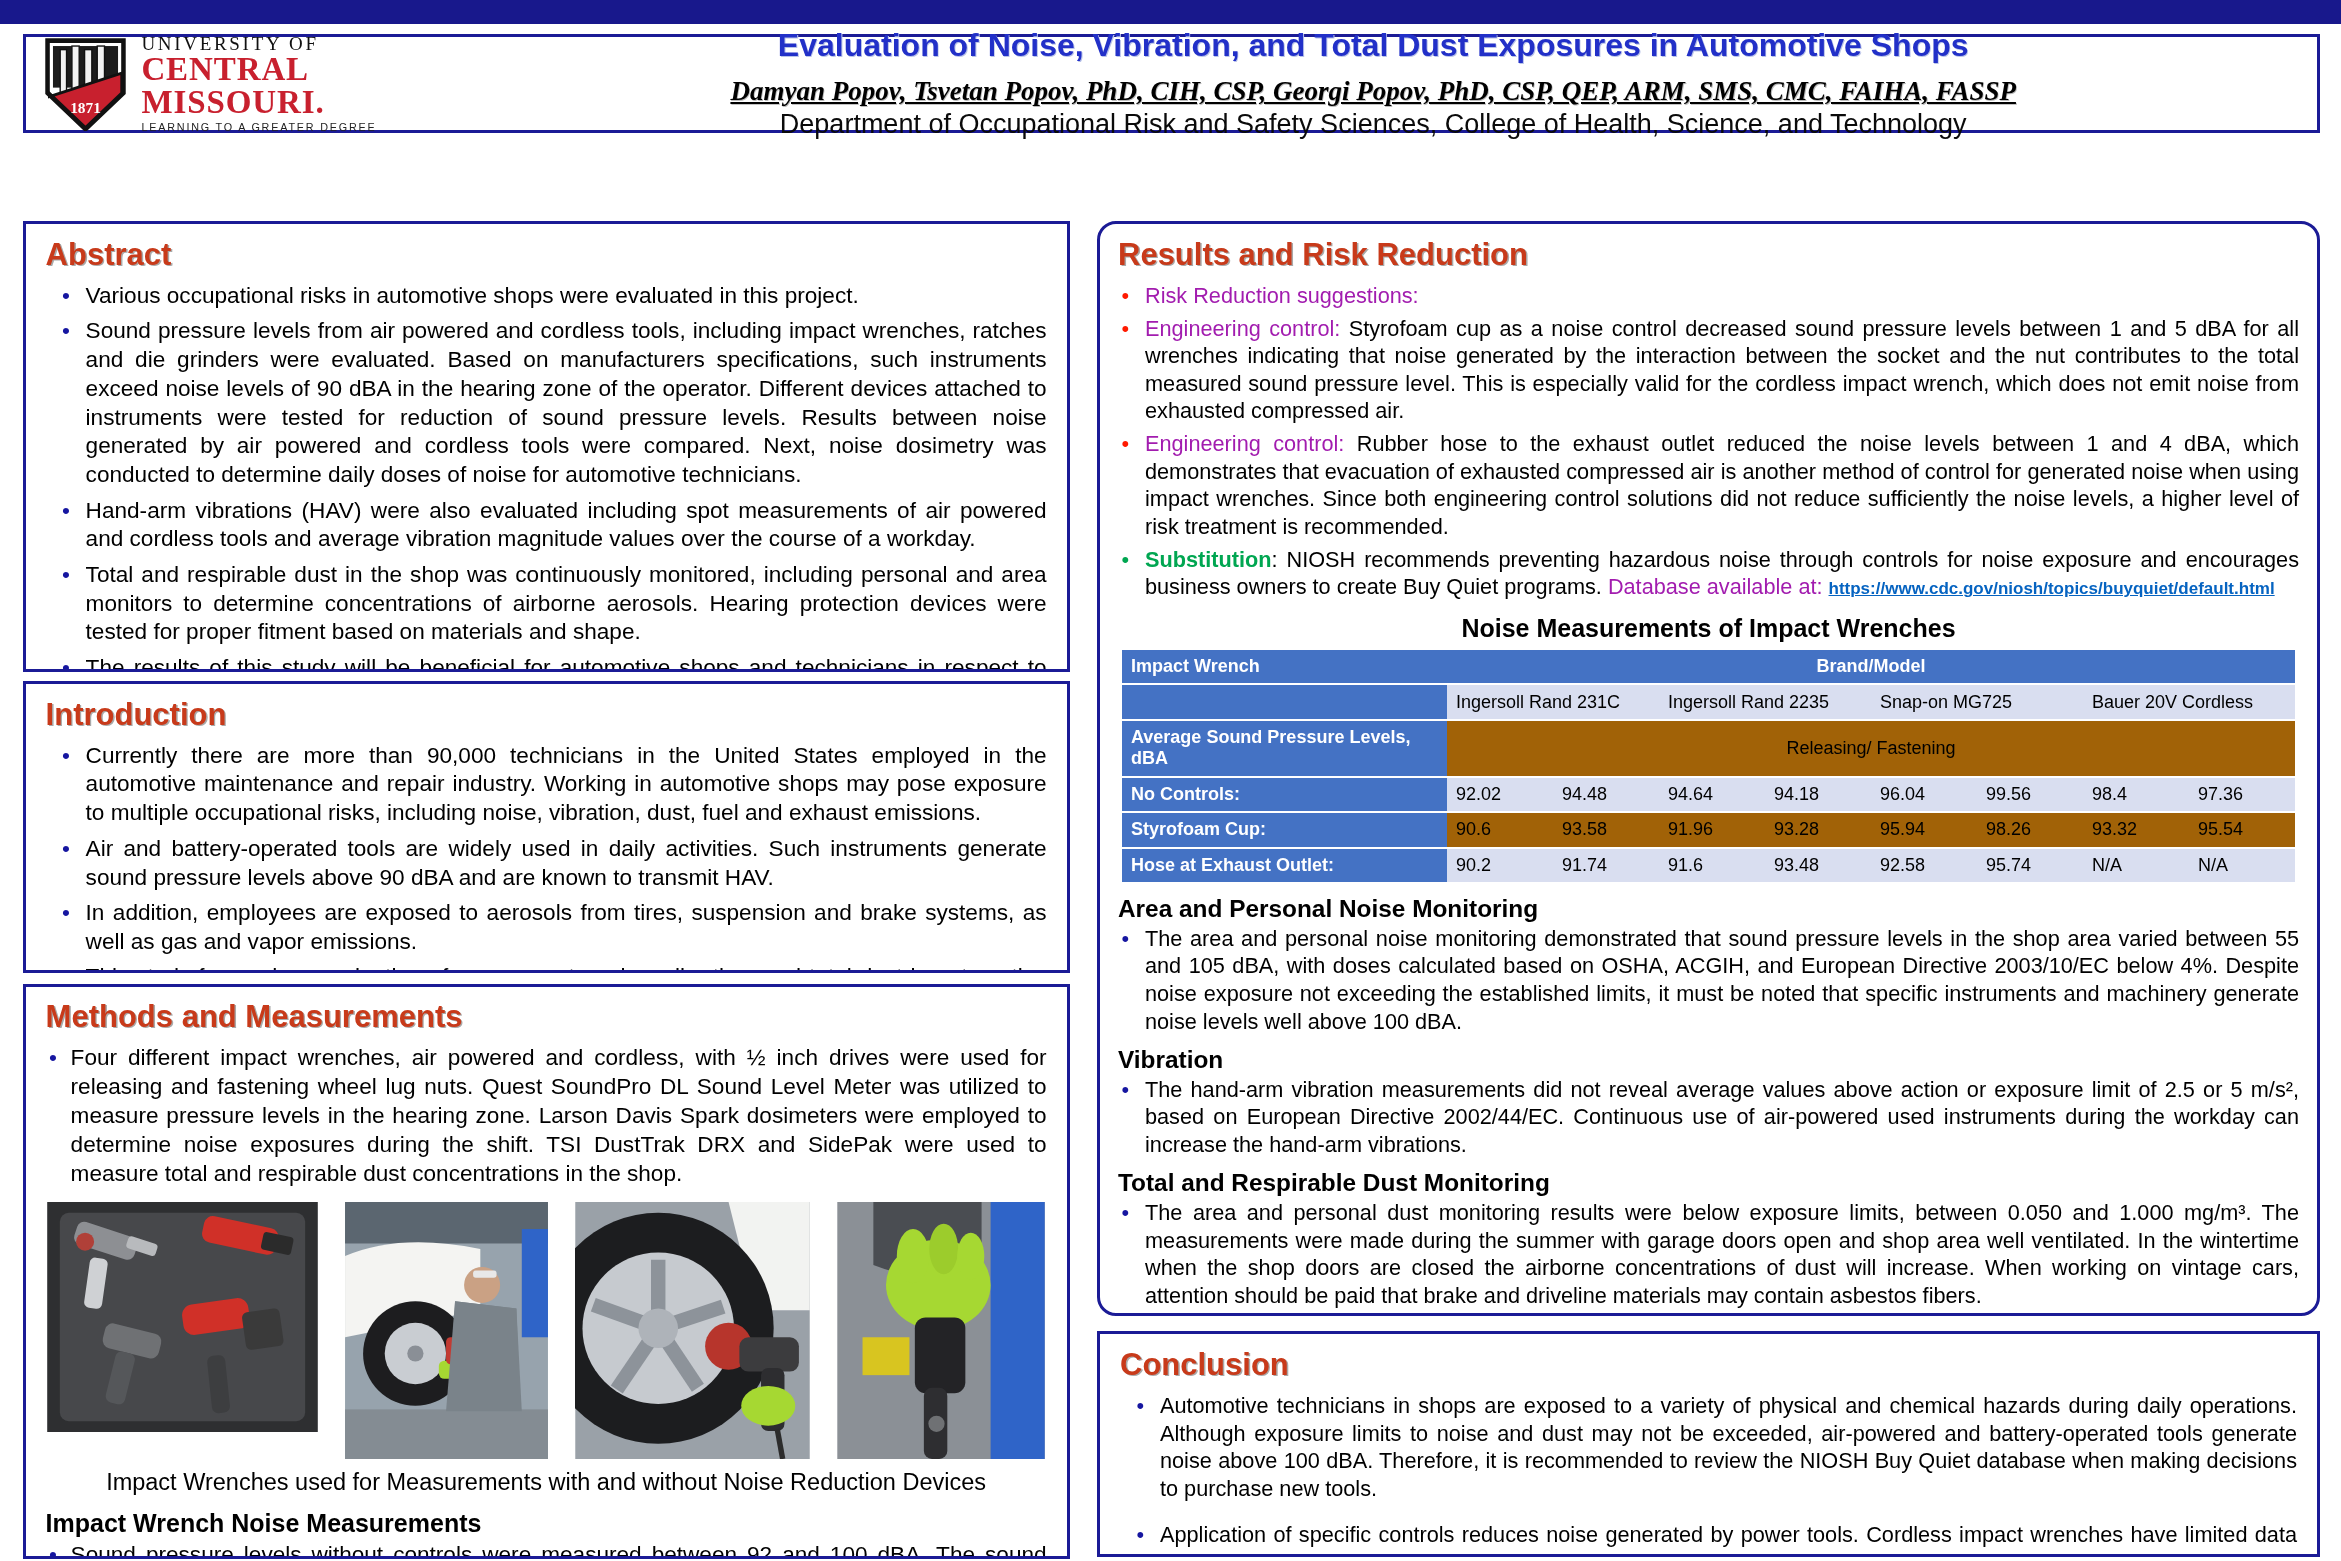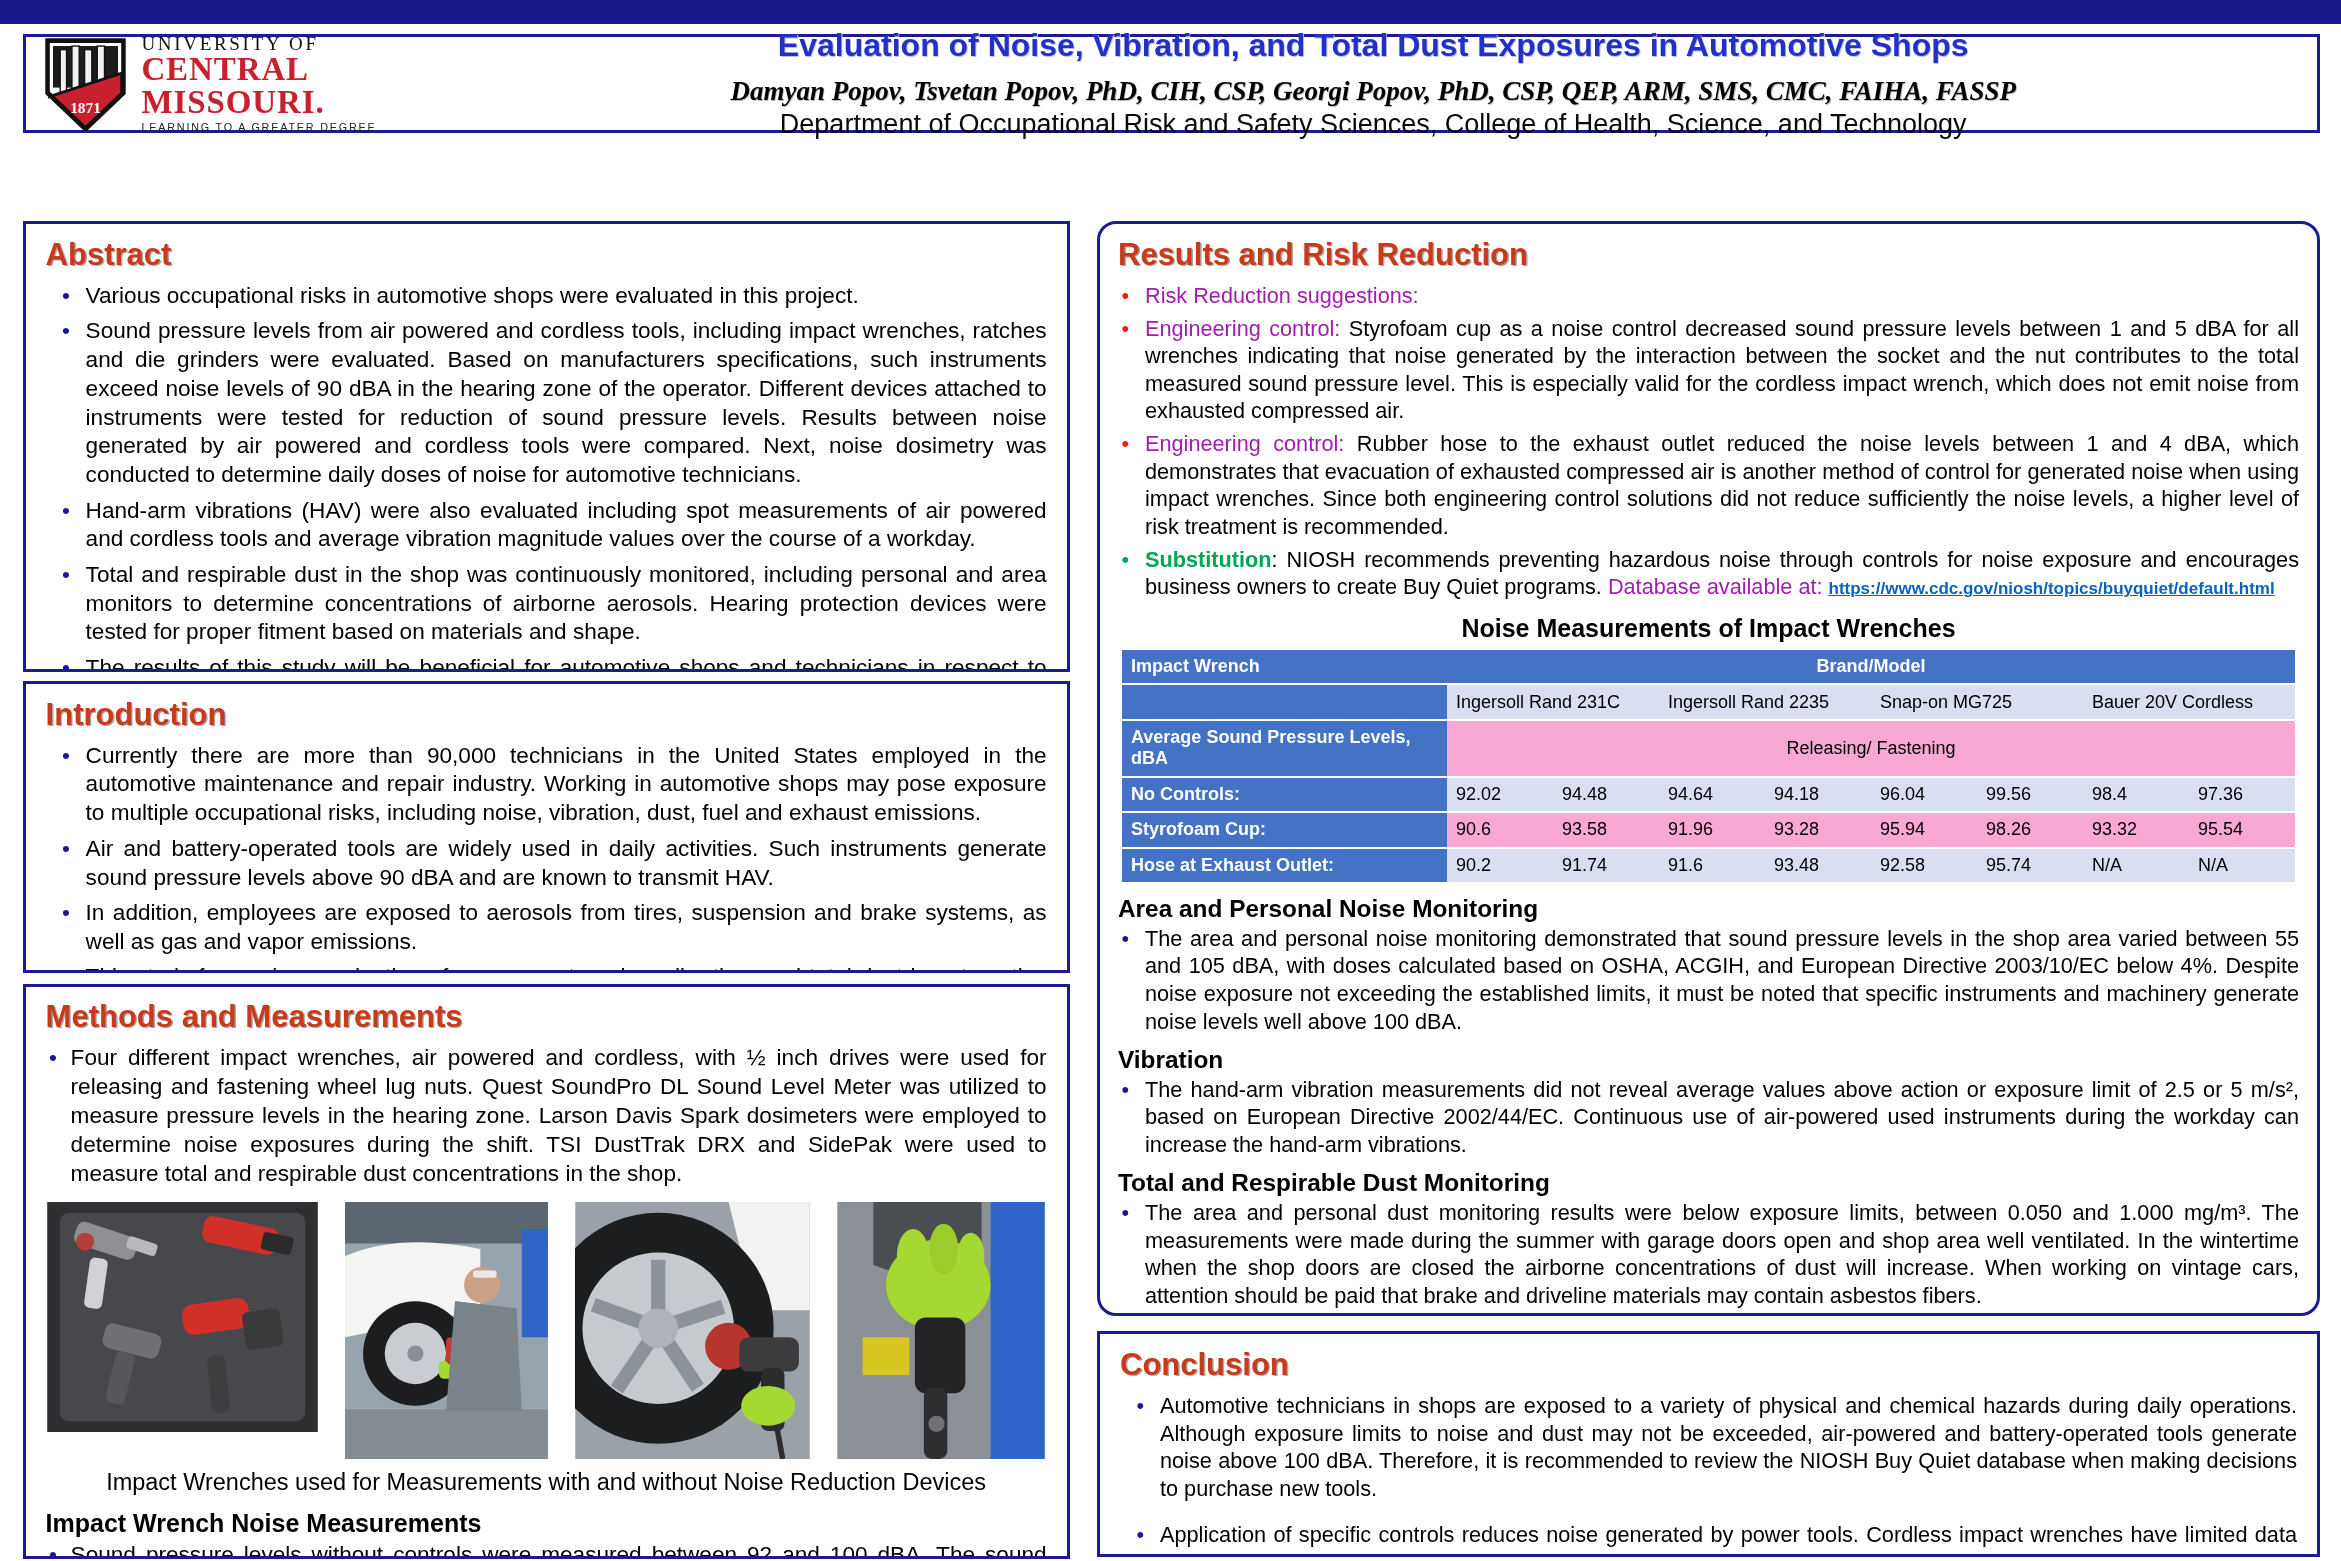--- a/index.html
+++ b/index.html
@@ -9,21 +9,21 @@
   .hdr{position:absolute;left:22.6px;top:34px;width:2297px;height:99px;border:3.6px solid #1b1b96;
        box-sizing:border-box;display:flex;align-items:center;background:#fff;}
   .logo{display:flex;align-items:center;gap:12.6px;padding-left:16.2px;width:388px;flex:0 0 auto;}
   .logo-txt{display:flex;flex-direction:column;line-height:1;}
   .logo-l1{font-family:"Liberation Serif",serif;font-size:19px;letter-spacing:2.7px;color:#111;}
   .logo-l2,.logo-l3{font-family:"Liberation Serif",serif;font-weight:bold;font-size:33px;color:#c8202e;letter-spacing:0.9px;}
   .logo-tag{font-size:10.8px;letter-spacing:1.8px;color:#222;margin-top:3.6px;}
   .hdr-center{flex:1;display:flex;flex-direction:column;align-items:center;justify-content:center;}
   .p-title{font-size:32px;color:#2230c8;text-shadow:0.9px 0.9px 0 #b9c3e8;margin:0 0 12.6px 0;}
   .p-authors{font-family:"Liberation Serif",serif;font-weight:bold;font-style:italic;font-size:27px;color:#000;
-             text-shadow:0.9px 0.9px 0 #bbb;margin:0;}
+             text-shadow:0.9px 0.9px 0 #bbb;margin:0;text-decoration:underline;}
   .p-dept{font-size:27px;color:#0a0a0a;margin:1.8px 0 0 0;}
   .col-left{position:absolute;left:22.6px;top:221px;width:1047px;}
   .col-right{position:absolute;left:1097px;top:221px;width:1223px;}
   .box{border:3.6px solid #1b1b96;background:#fff;box-sizing:border-box;padding:7.2px 20px;overflow:hidden;}
   .b-abstract{height:451px;margin-bottom:9px;}
   .b-intro{height:292px;margin-bottom:10.8px;}
   .b-methods{height:575px;}
   .b-results{height:1095px;margin-bottom:15.3px;padding:7.2px 18px;border-radius:19px;}
   .b-conclusion{height:226px;}
   .sec-h{color:#c83a1a;font-weight:bold;font-size:31px;margin:5.4px 0 9px 0;text-shadow:1.4px 1.4px 0 #a9a9a9;}
@@ -42,21 +42,21 @@
   .mk{position:absolute;left:3.6px;top:0;}
   .seg-red{color:#a21caf;}
   .seg-green{color:#00a651;font-weight:bold;}
   .seg-black{color:#000;}
   .seg-link{color:#0563c1;text-decoration:underline;font-weight:bold;font-size:17px;}
   .tbl-title{font-weight:bold;font-size:25px;text-align:center;margin:12.6px 0 7.2px 0;}
   table.ntbl{border-collapse:collapse;width:1173px;margin:0 auto;font-size:18px;table-layout:fixed;}
   table.ntbl td{padding:6.3px 9px;border-bottom:2.7px solid #fff;vertical-align:middle;}
   td.c-blue{background:#4472c4;color:#fff;font-weight:bold;text-align:left;}
   td.band0{background:#d9def0;}
-  td.band1{background:#f9a8d4;}
+  td.band1{background:#a16207;}
   td.ctr{text-align:center;}
   .rsub{font-weight:bold;font-size:24.4px;margin:10.8px 0 1.8px 0;}
   .b-conclusion ul.blist li{font-size:21.7px;margin-bottom:18px;}
 </style>
 </head>
 <body>
 
 <div class="poster">
   <div class="top-band"></div>
 

